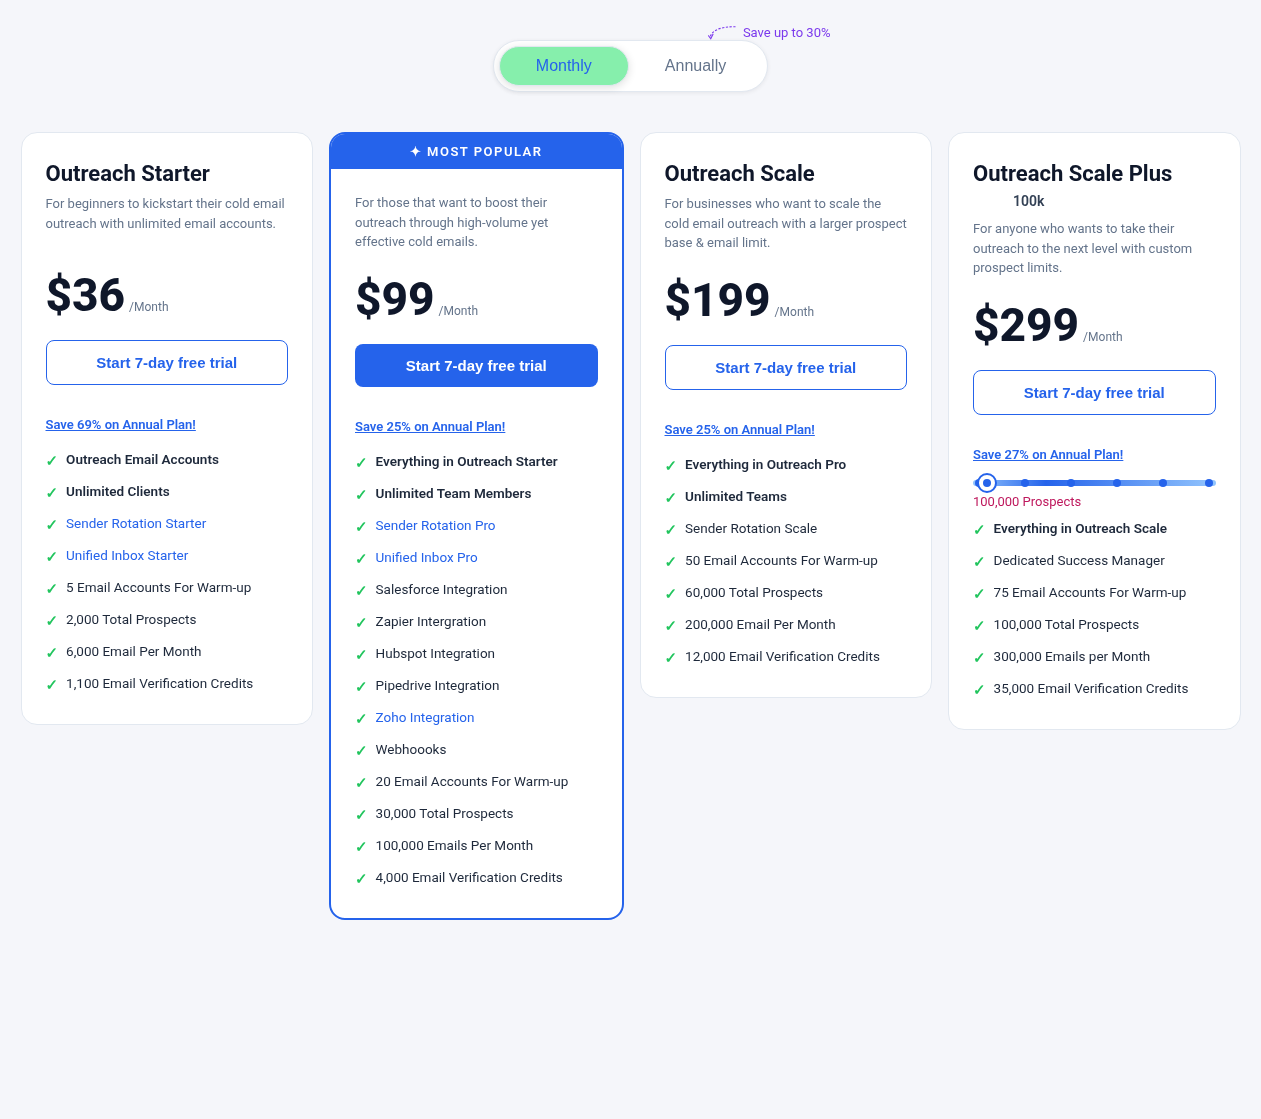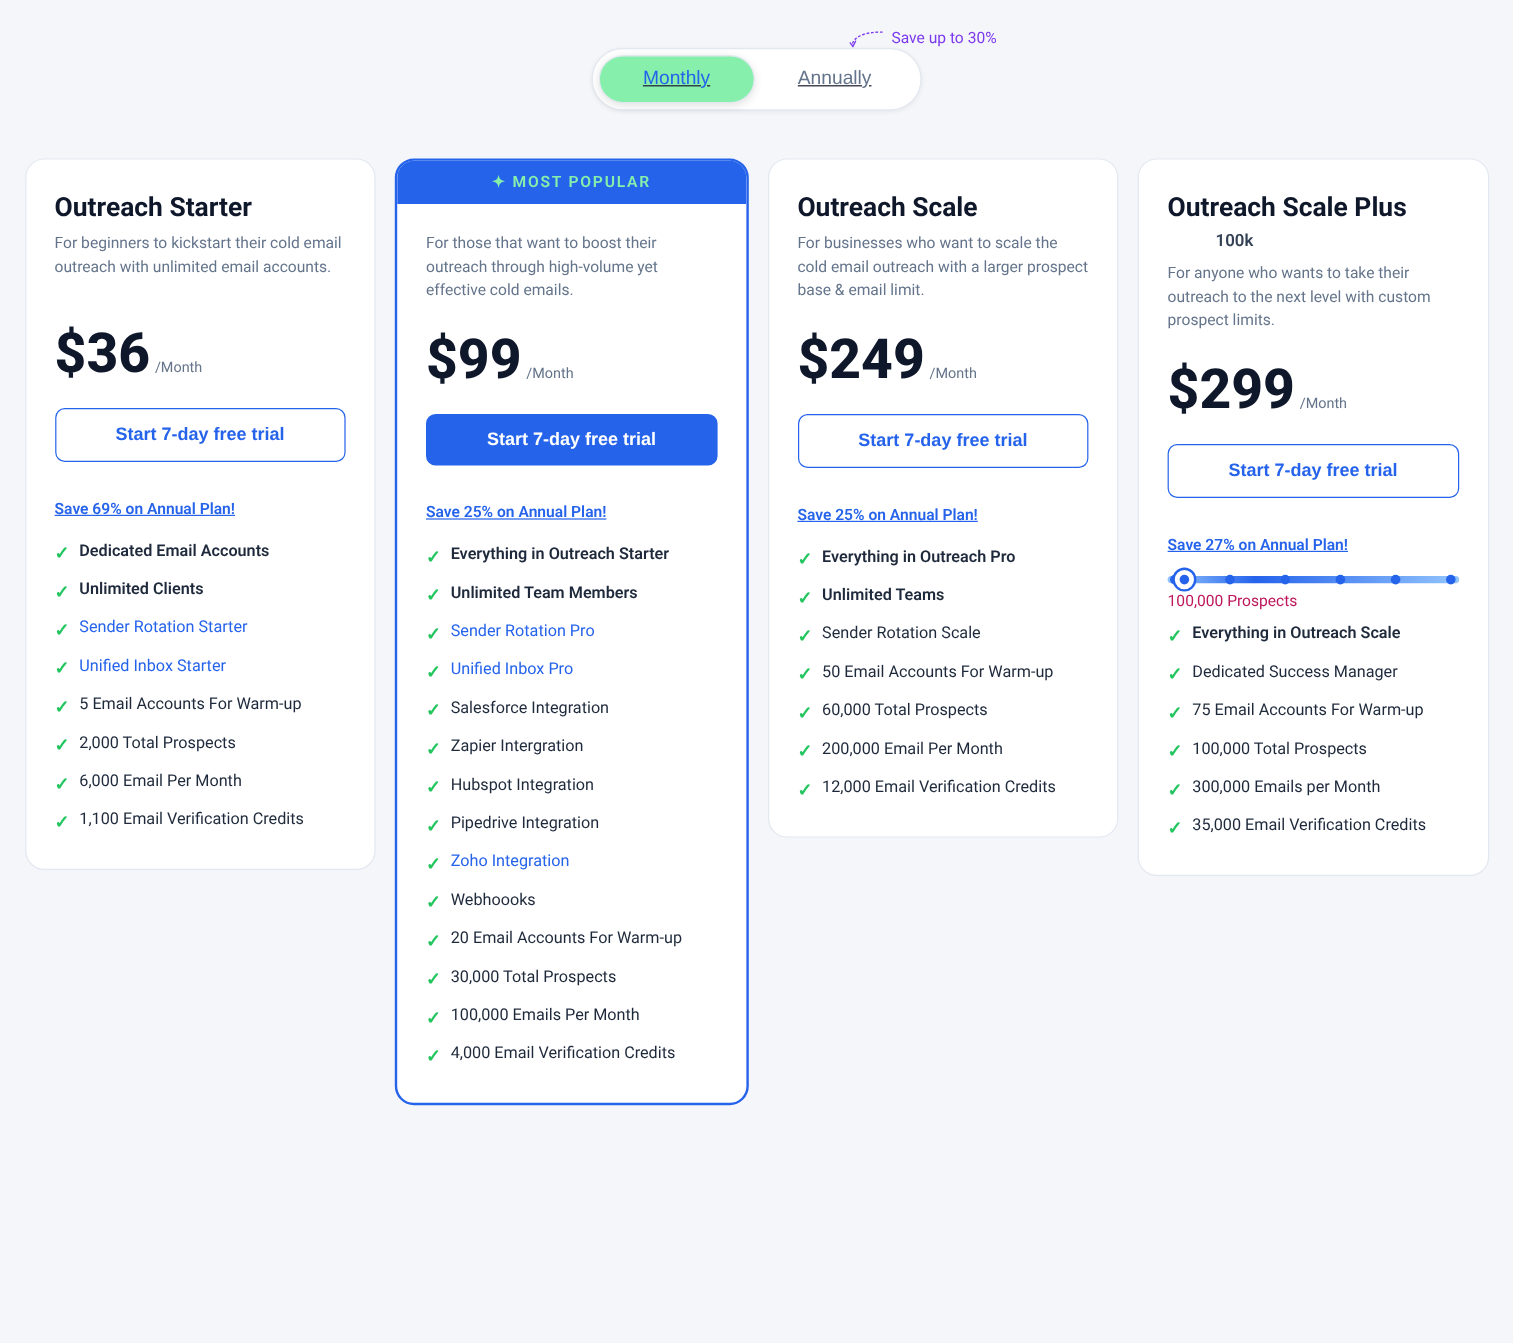--- a/index.html
+++ b/index.html
@@ -9,21 +9,20 @@
       min-height: 1119px;
       padding: 40px 20px;
       color: #1a1a2e;
     }
     .billing-toggle-wrapper {
       display: flex;
       justify-content: center;
       align-items: flex-end;
       margin-bottom: 40px;
       position: relative;
-      text-decoration: underline;
     }
     .save-badge {
       position: absolute;
       right: calc(50% - 200px);
       top: -18px;
       display: flex;
       align-items: center;
       gap: 6px;
       color: #7c3aed;
       font-size: 13px;
@@ -75,21 +74,21 @@
       position: relative;
       min-width: 0;
     }
     .plan-card.popular {
       border: 2.5px solid #2563eb;
       padding-top: 0;
       overflow: hidden;
     }
     .popular-badge {
       background: #2563eb;
-      color: #86efac;
+      color: #ffffff;
       text-align: center;
       padding: 10px 0;
       font-size: 13px;
       font-weight: 600;
       letter-spacing: 1.5px;
       margin-bottom: 24px;
       margin-left: -24px;
       margin-right: -24px;
       display: flex;
       align-items: center;
@@ -252,21 +251,21 @@
   </div>
 </div>
 
 <div class="plans-container" id="plans-container">
     <div class="plan-card"><div class="plan-name">Outreach Starter</div><div class="plan-desc">For beginners to kickstart their cold email outreach with unlimited email accounts.</div><div class="plan-price">
     <span class="price-amount">$36</span>
     <span class="price-period">/Month</span>
   </div><button class="trial-btn outline">Start 7-day free trial</button><a class="save-link">Save 69% on Annual Plan!</a><ul class="features-list">
         <li class="feature-item bold-text">
       <span class="check">✓</span>
-      <span>Dedicated Email Accounts</span>
+      <span>Outreach Email Accounts</span>
     </li>
         <li class="feature-item bold-text">
       <span class="check">✓</span>
       <span>Unlimited Clients</span>
     </li>
         <li class="feature-item link-style">
       <span class="check">✓</span>
       <span>Sender Rotation Starter</span>
     </li>
         <li class="feature-item link-style">
@@ -345,21 +344,21 @@
         <li class="feature-item">
       <span class="check">✓</span>
       <span>100,000 Emails Per Month</span>
     </li>
         <li class="feature-item">
       <span class="check">✓</span>
       <span>4,000 Email Verification Credits</span>
     </li>
       </ul></div>
     <div class="plan-card"><div class="plan-name">Outreach Scale</div><div class="plan-desc">For businesses who want to scale the cold email outreach with a larger prospect base &amp; email limit.</div><div class="plan-price">
-    <span class="price-amount">$249</span>
+    <span class="price-amount">$199</span>
     <span class="price-period">/Month</span>
   </div><button class="trial-btn outline">Start 7-day free trial</button><a class="save-link">Save 25% on Annual Plan!</a><ul class="features-list">
         <li class="feature-item bold-text">
       <span class="check">✓</span>
       <span>Everything in Outreach Pro</span>
     </li>
         <li class="feature-item bold-text">
       <span class="check">✓</span>
       <span>Unlimited Teams</span>
     </li>

